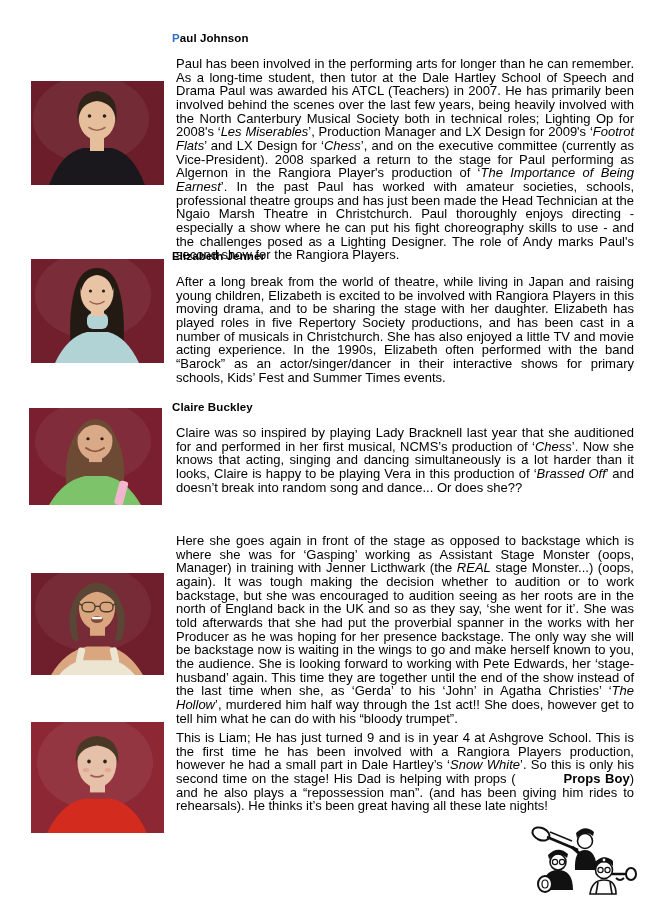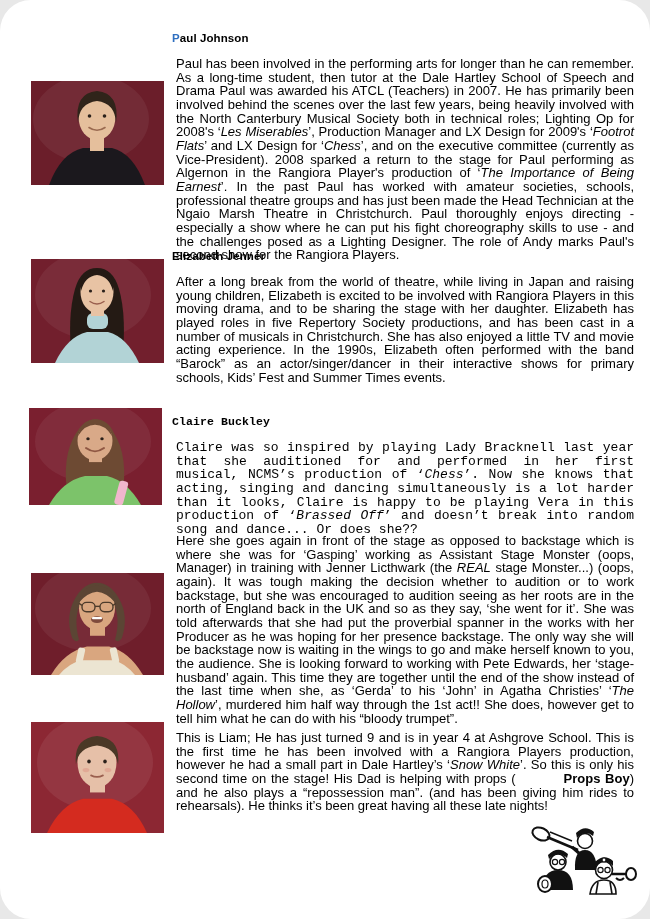--- a/index.html
+++ b/index.html
@@ -4,21 +4,20 @@
 <style>
   html,body{margin:0;padding:0;background:#e8e8e8;}
   .page{
     position:relative;
     width:650px;height:919px;
     background:#ffffff;
     margin:0 auto;
     font-family:"Liberation Sans","DejaVu Sans",sans-serif;
     color:#000;
     overflow:hidden;
-    border-radius:31px;
   }
   .photo{
     position:absolute;
     display:block;
   }
   .photo svg{display:block;width:100%;height:100%;}
   .textblock{
     position:absolute;
     left:172px;
     width:466px;
@@ -95,21 +94,21 @@
       <path d="M20 104 Q34 78 56 73 L78 73 Q98 78 112 104 Z" fill="var(--shirt)"></path>
       <rect x="88" y="78" width="9" height="26" rx="3" fill="var(--accent)" transform="rotate(14 92 90)"></rect>
       <rect x="60" y="46" width="13" height="12" fill="var(--skin)"></rect>
       <ellipse cx="66" cy="35" rx="17.5" ry="21" fill="var(--skin)"></ellipse>
       <path d="M49 30 Q52 13 66 12 Q80 13 83 30 Q76 18 66 18 Q56 18 49 30 Z" fill="var(--hair)"></path>
       <circle cx="59" cy="33" r="1.7" fill="#2b211b"></circle>
       <circle cx="73" cy="33" r="1.7" fill="#2b211b"></circle>
       <path d="M57 43 Q66 50 75 43" stroke="#8f5743" stroke-width="2" fill="none" stroke-linecap="round"></path>
     </svg>
   </div>
-  <div class="textblock" style="top:415px;font-family:Liberation Mono, monospace;">
+  <div class="textblock" style="top:401px;">
     <h2 class="name"><span style="color: rgb(0, 0, 0);">C</span><span>laire Buckley</span></h2>
     <p class="bio"><span>Claire was so  inspired by playing Lady Bracknell last year that she auditioned for and performed in her first musical, NCMS’s production of ‘</span><i>Chess</i><span>’.  Now she knows that acting, singing and dancing simultaneously is a lot harder than it looks, Claire is happy to be playing Vera in this production of ‘</span><i>Brassed Off</i><span>’ and doesn’t break into random song and dance... Or does she??</span></p>
   </div>
 
   <div class="photo" style="left: 31px; top: 573px; width: 133px; height: 102px; --bg: #6f1e2b; --skin: #d9a67f; --hair: #5b4534; --shirt: #ece5d2; --accent: #ece5d2;">
     <svg viewBox="0 0 133 104" preserveAspectRatio="none">
       <rect width="133" height="104" fill="var(--bg)"></rect>
       <ellipse cx="62" cy="36" rx="58" ry="44" fill="#ffffff" opacity="0.06"></ellipse>
       <path d="M41 66 Q34 44 44 26 Q53 10 66 10 Q79 10 88 26 Q98 44 91 66 Q88 72 84 68 Q90 46 82 30 Q74 20 66 20 Q58 20 50 30 Q42 46 48 68 Q44 72 41 66 Z" fill="var(--hair)"></path>
       <path d="M20 104 Q34 80 56 75 L78 75 Q98 80 112 104 Z" fill="var(--skin)"></path>

